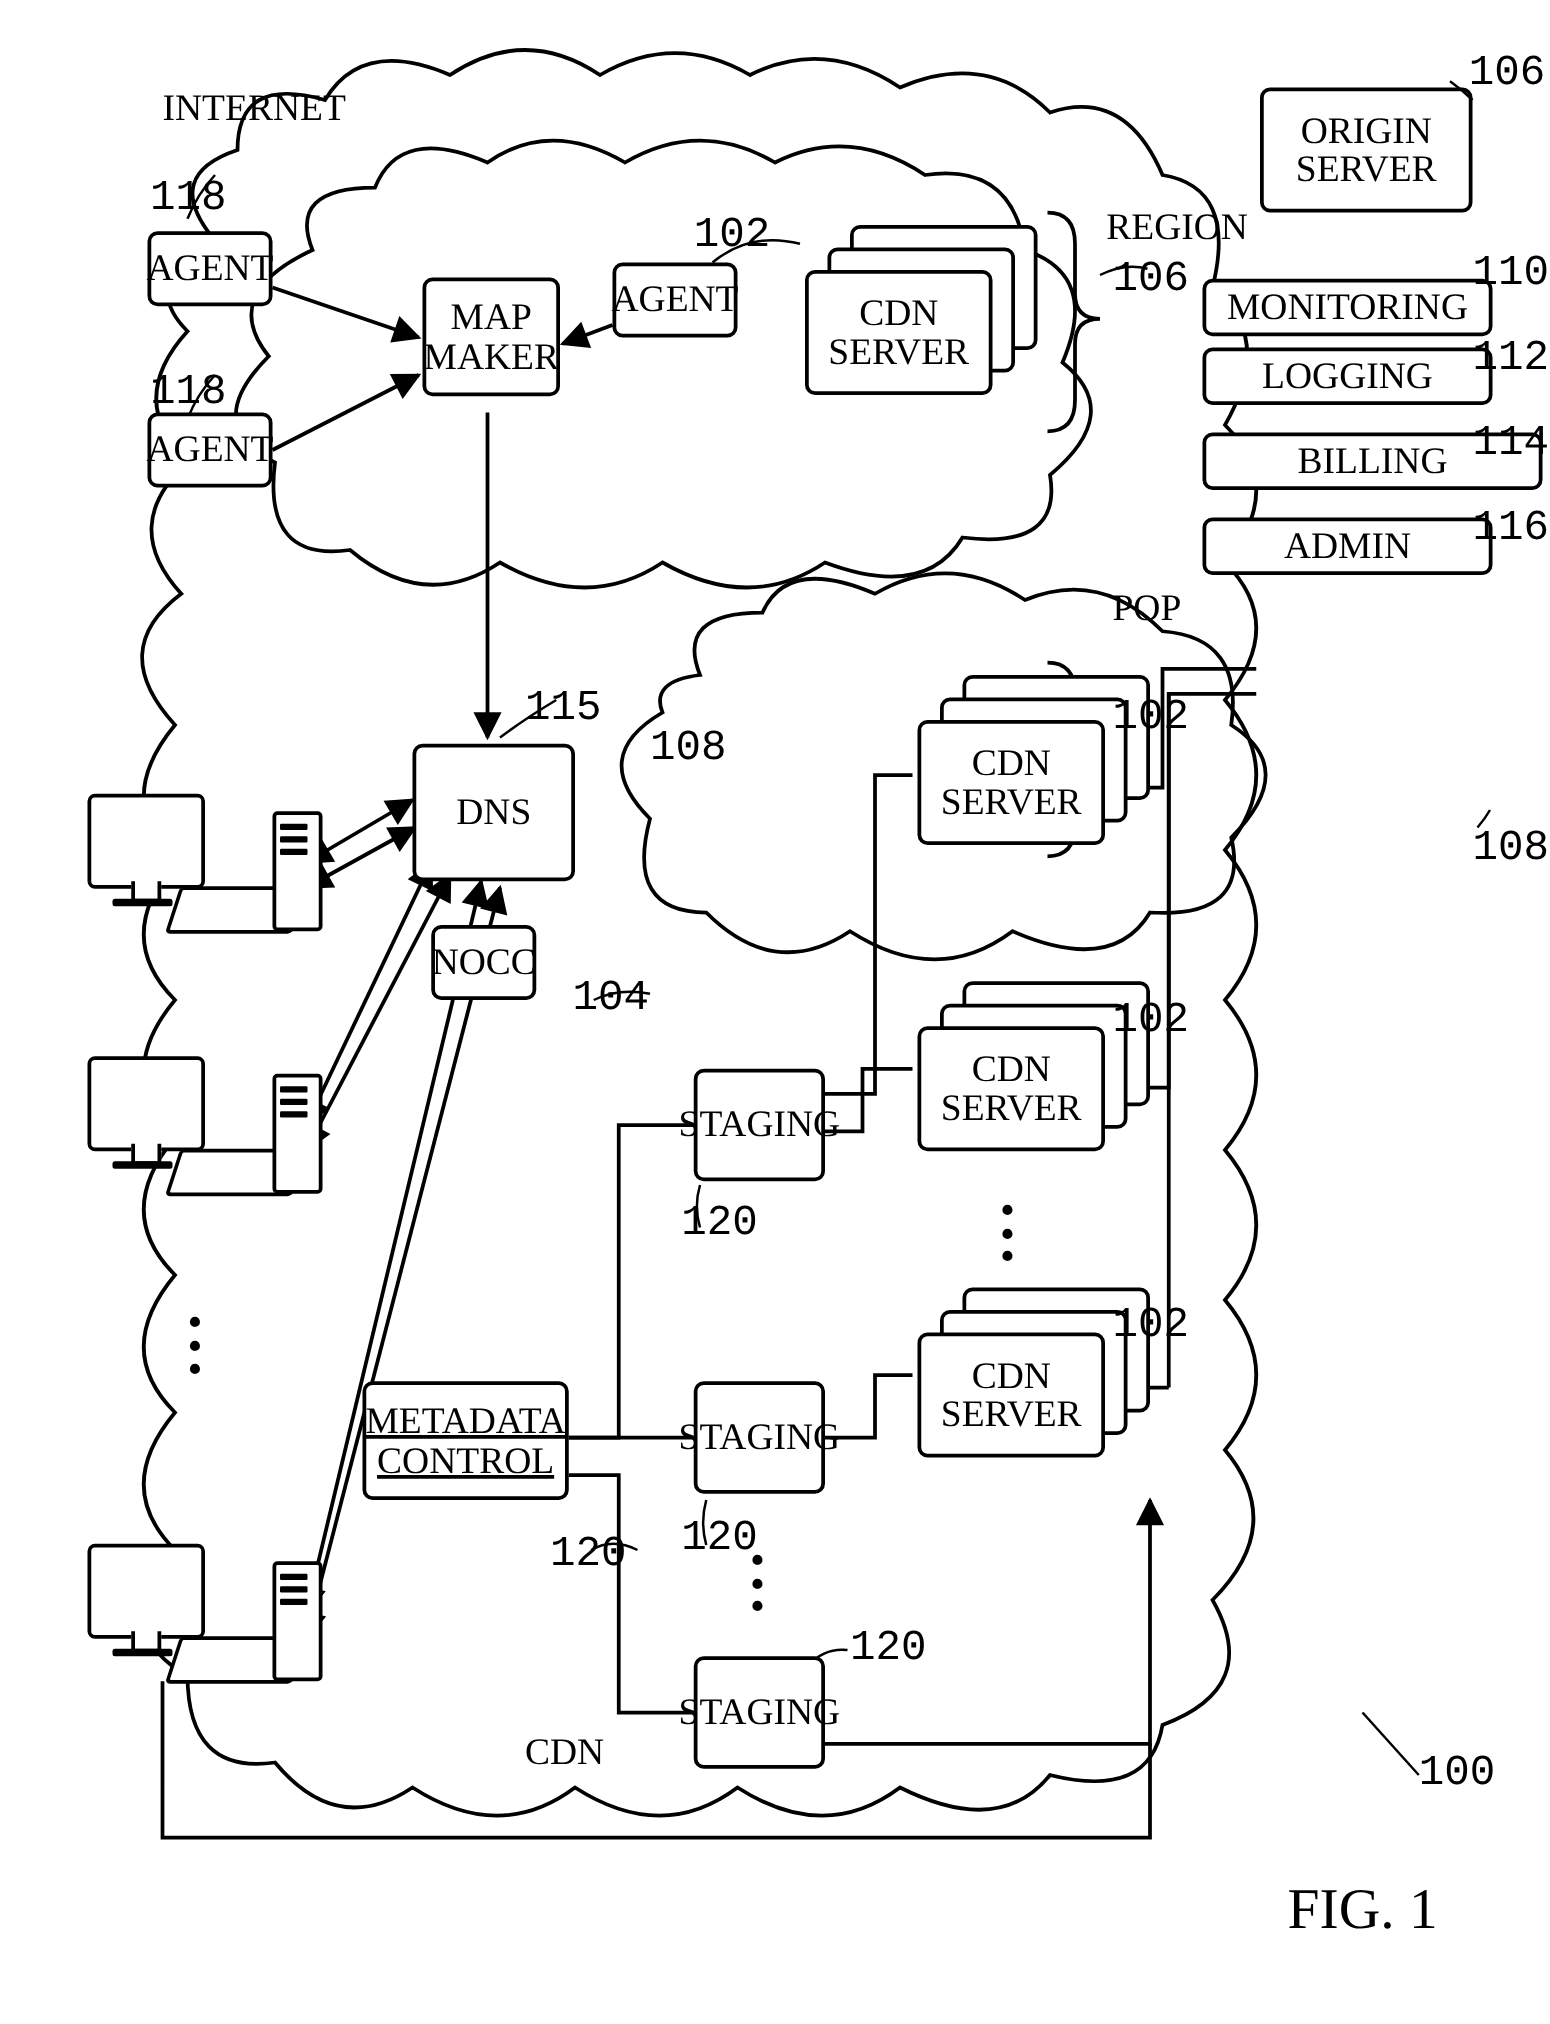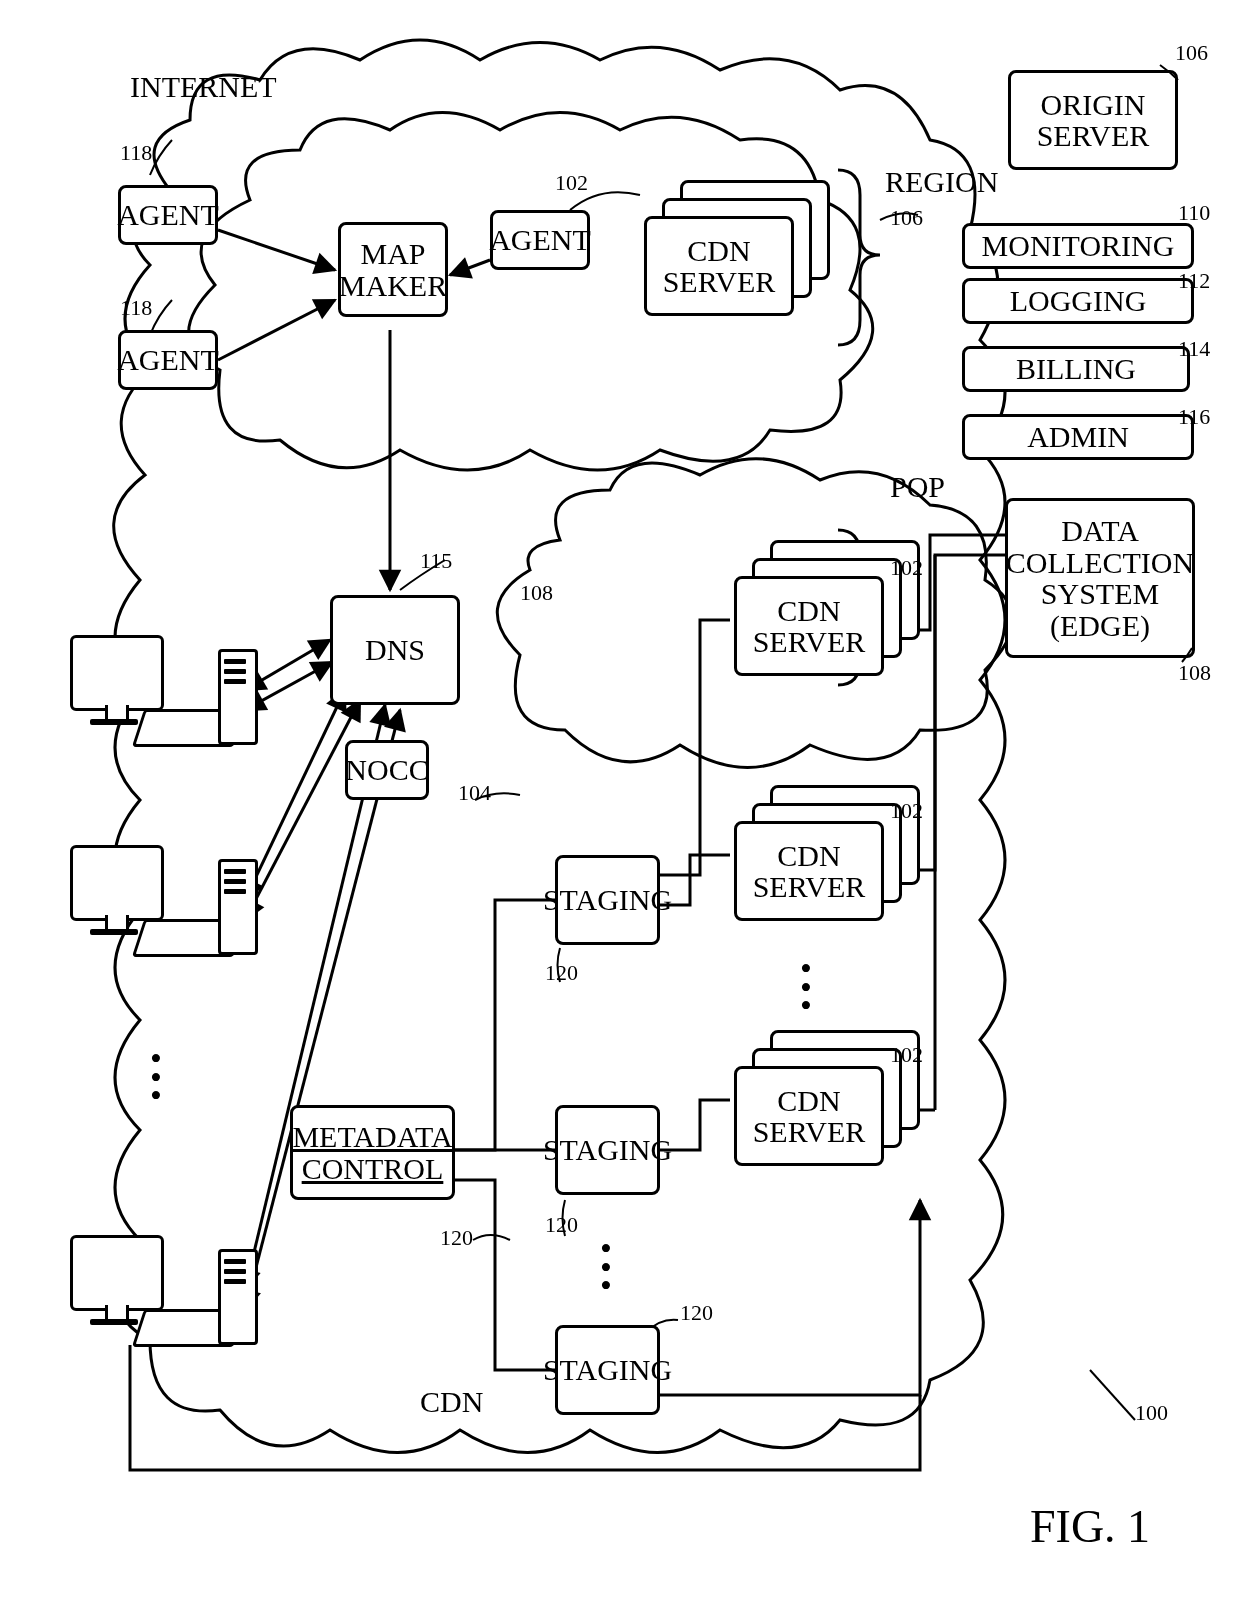--- a/index.html
+++ b/index.html
@@ -1,21 +1,21 @@
 <!DOCTYPE html>
 <html><head>
 <meta charset="utf-8">
 <style>
   html,body{margin:0;padding:0;background:#fff;font-family:"Times New Roman",serif;}
   .stage{position:relative;width:1240px;height:1619px;}
   svg{position:absolute;top:0;left:0;}
   .box{position:absolute;border:3px solid #000;background:#fff;display:flex;
        align-items:center;justify-content:center;text-align:center;
        font-size:30px;line-height:1.05;border-radius:8px;box-sizing:border-box;}
-  .ref{position:absolute;font-size:22px;font-family:Liberation Serif, serif;}
+  .ref{position:absolute;font-size:34px;font-family:Liberation Mono, monospace;}
   .lab{position:absolute;font-size:30px;font-family:"Times New Roman",serif;}
   .fig{position:absolute;font-size:46px;font-family:"Times New Roman",serif;}
   .stack-back{position:absolute;border:3px solid #000;background:#fff;border-radius:8px;box-sizing:border-box;}
   .vdots{position:absolute;font-size:34px;letter-spacing:0;line-height:0.55;}
   .client{position:absolute;}
   .client .screen{position:absolute;width:88px;height:70px;border:3px solid #000;border-radius:6px;background:#fff;}
   .client .stand{position:absolute;width:18px;height:14px;border:3px solid #000;border-top:none;left:35px;top:70px;background:#fff;}
   .client .base{position:absolute;width:48px;height:6px;background:#000;left:20px;top:84px;border-radius:2px;}
   .client .kb{position:absolute;width:96px;height:32px;border:3px solid #000;border-radius:4px;left:68px;top:74px;transform:skewX(-18deg);background:#fff;}
   .client .tower{position:absolute;width:34px;height:90px;border:3px solid #000;border-radius:4px;left:148px;top:14px;background:#fff;}
@@ -123,35 +123,30 @@
 <div class="box" style="left:962px;top:210px;width:232px;height:46px;margin-top:13px;">
   <span>MONITORING</span>
     </div>
 <div class="ref" style="left:1178px;top:200px;">110</div>
 
 <div class="box" style="left:962px;top:278px;width:232px;height:46px;">
   <span>LOGGING</span>
     </div>
 <div class="ref" style="left:1178px;top:268px;">112</div>
 
-<div class="box" style="left:962px;top:346px;width:228px;height:46px;">
+<div class="box" style="left:962px;top:346px;width:272px;height:46px;">
   <span>BILLING</span>
     </div>
 <div class="ref" style="left:1178px;top:336px;">114</div>
 
 <div class="box" style="left:962px;top:414px;width:232px;height:46px;">
   <span>ADMIN</span>
     </div>
 <div class="ref" style="left:1178px;top:404px;">116</div>
 
-<div class="box" style="left:1005px;top:498px;width:190px;height:160px;">
-  <span style="white-space:pre-line;">DATA
-COLLECTION
-SYSTEM (EDGE)</span>
-    </div>
 <div class="ref" style="left:1178px;top:660px;">108</div>
 <svg style="left:0;top:0" width="1240" height="720">
       <path d="M1182 662 Q1188 655 1192 648" stroke="#000" stroke-width="2" fill="none"></path>
     </svg>
 
 <div class="stack-back" style="left:680px;top:180px;width:150px;height:100px;"></div>
 <div class="stack-back" style="left:662px;top:198px;width:150px;height:100px;"></div>
 <div class="box" style="left:644px;top:216px;width:150px;height:100px;">
   <span style="white-space:pre-line;">CDN
 SERVER</span>

